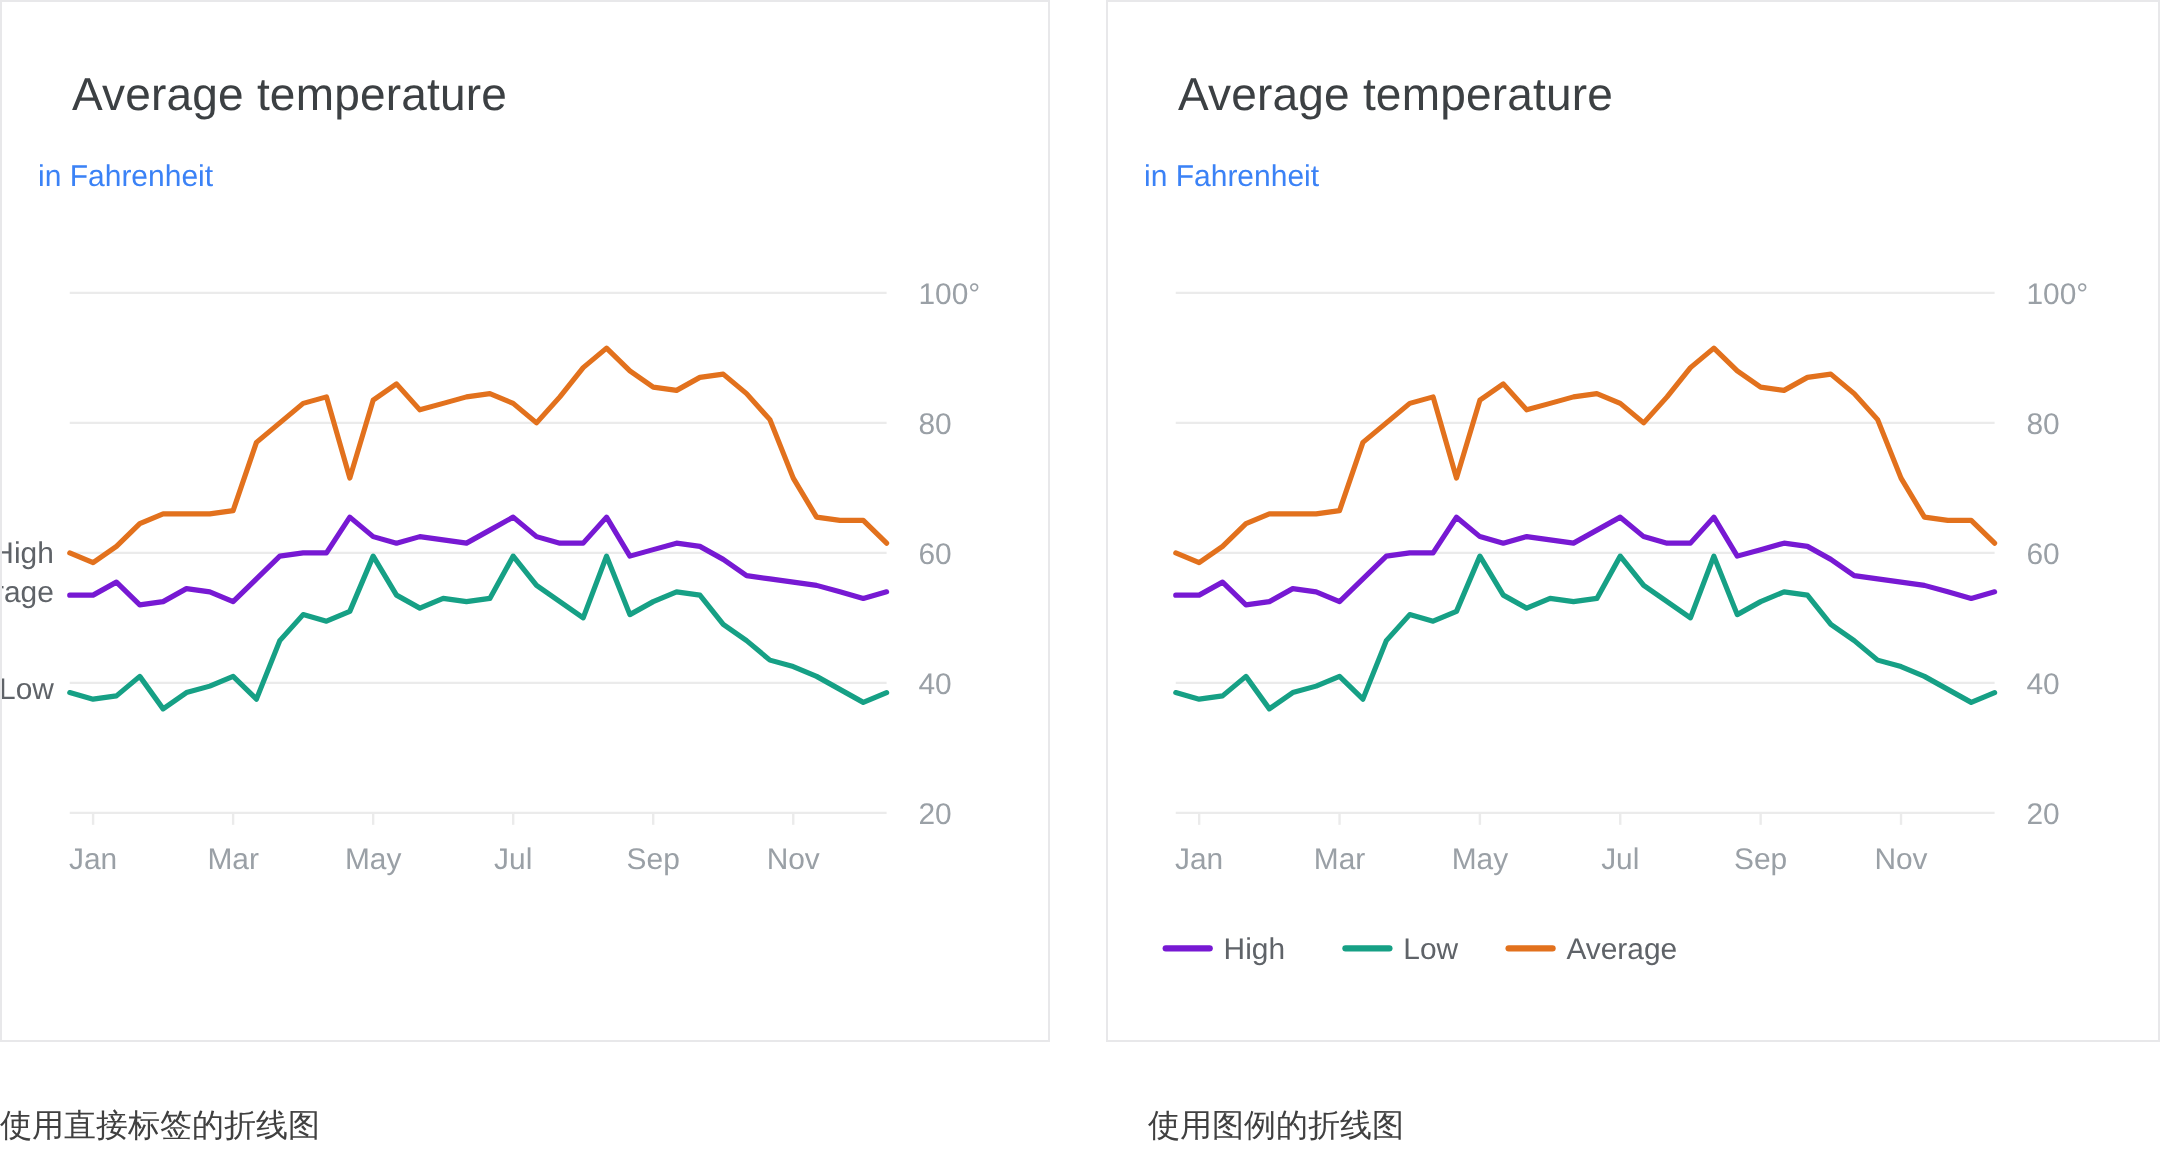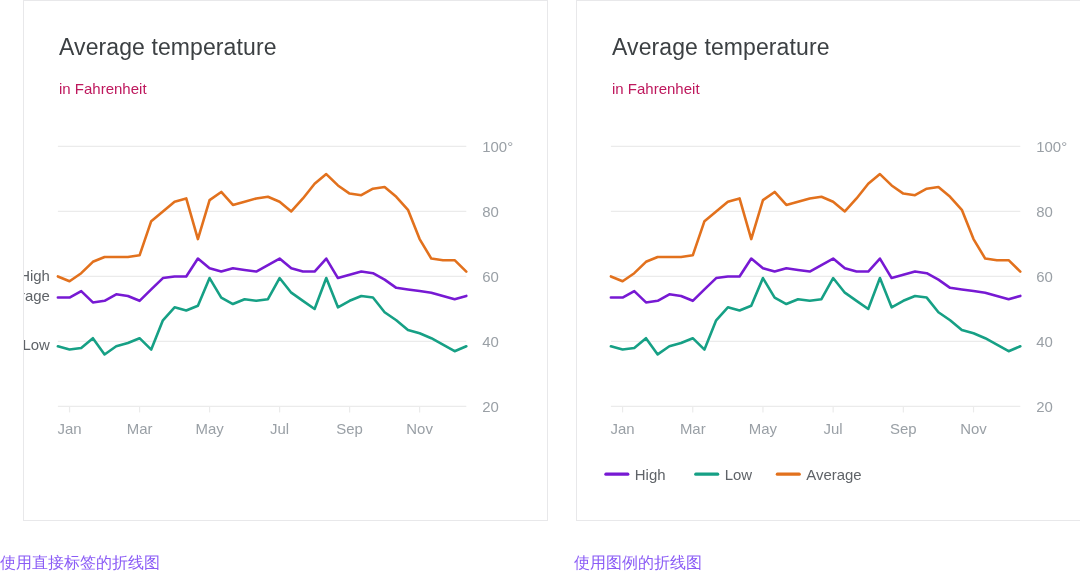--- a/index.html
+++ b/index.html
@@ -20,56 +20,55 @@
   }
 
   
   .card {
     position: absolute;
     top: 0;
     background: #ffffff;
     border: 1px solid #e8e8ea;
     box-sizing: border-box;
     height: 521px;
-    margin-left: 23px;
   }
   .card.left  { left: 0px;   width: 525px; }
   .card.right { left: 553px; width: 527px; }
 
   .chart-title {
     position: absolute;
     left: 35px;
     top: 33px;
     font-size: 23px;
     color: #3c4043;
     letter-spacing: 0.1px;
     white-space: nowrap;
   }
   .chart-subtitle {
     position: absolute;
-    left: 35px;
+    left: 18px;
     top: 79px;
     font-size: 15px;
-    color: #be185d;
+    color: #3b82f6;
     white-space: nowrap;
   }
 
   .plot {
     position: absolute;
     left: 0;
     top: 0;
     width: 100%;
     height: 100%;
   }
 
   .caption {
     position: absolute;
     top: 553px;
     font-size: 16px;
-    color: #8b5cf6;
+    color: #404040;
     font-family: "DejaVu Sans", "Liberation Sans", sans-serif;
     white-space: nowrap;
     text-align: center;
   }
   .caption.left  { left: 0px; }
   .caption.right { left: 574px; }
 
   svg text { font-family: "Liberation Sans", "DejaVu Sans", sans-serif; }
   .tick-label  { font-size: 15px; fill: #9aa0a6; }
   .series-label{ font-size: 15px; fill: #5f6368; }

